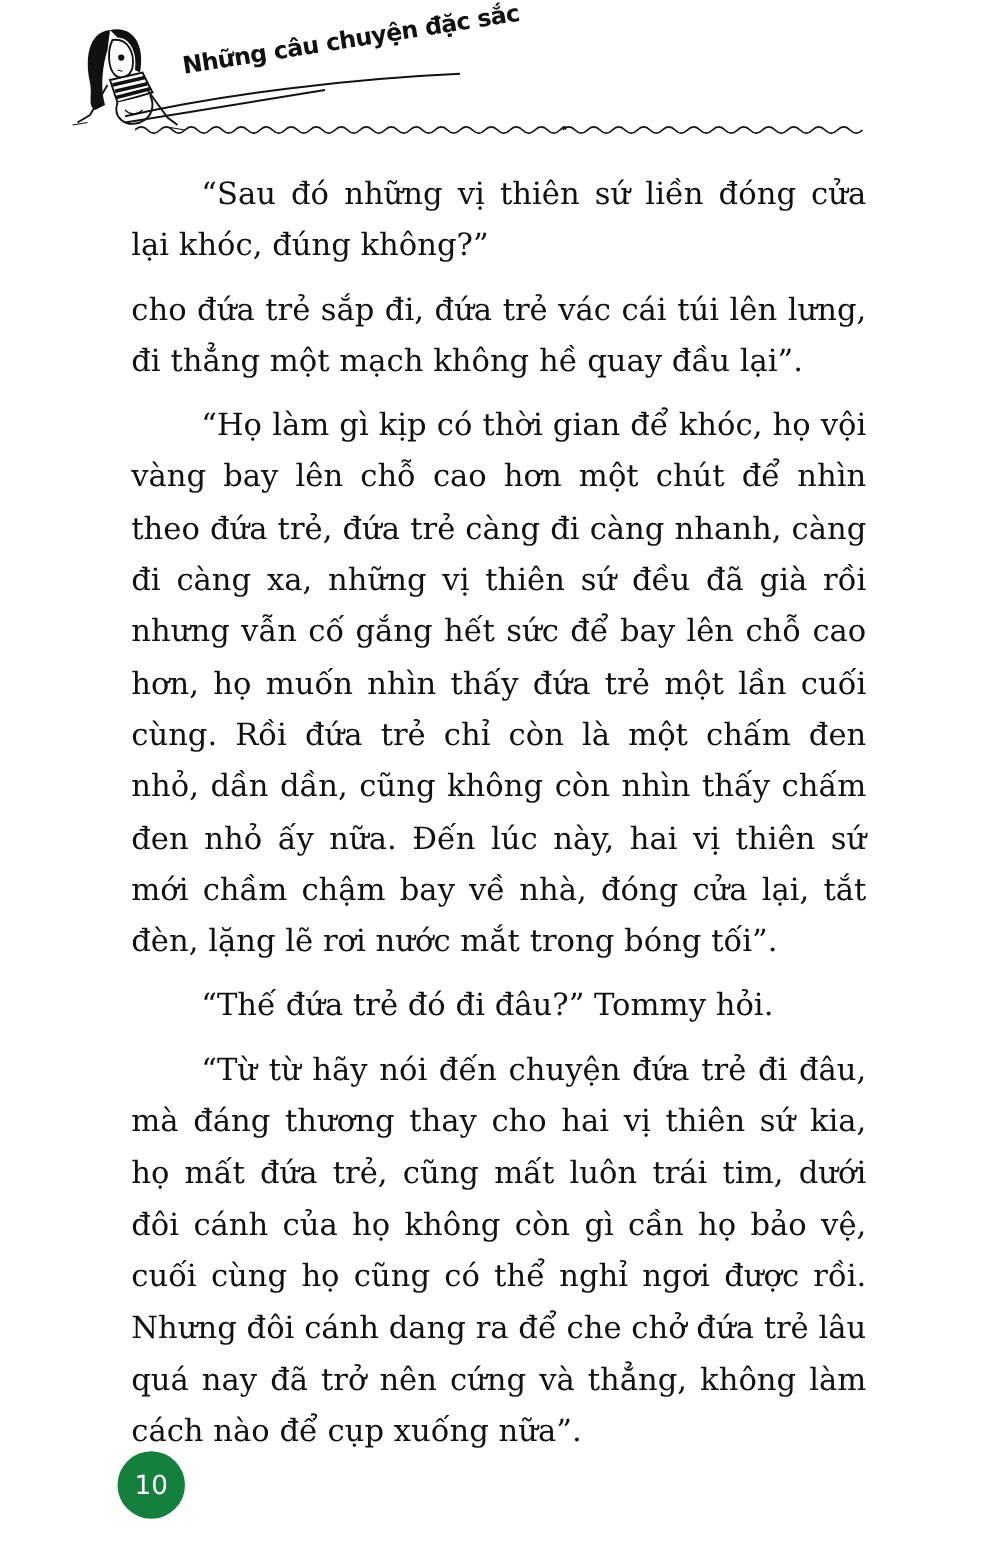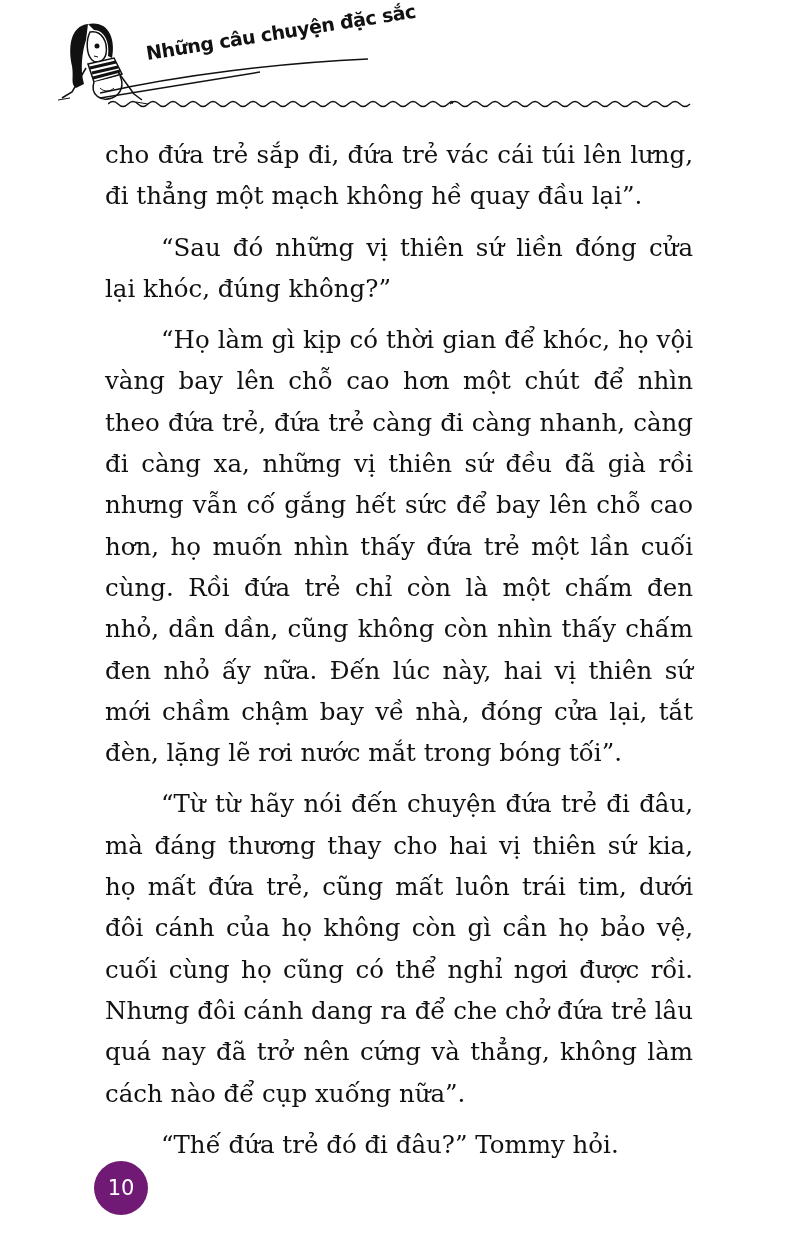--- a/index.html
+++ b/index.html
@@ -24,21 +24,21 @@
     .content {
       position: absolute; left: 105px; top: 134px; width: 588px;
       font-family: "DejaVu Serif", serif; font-size: 24.5px; line-height: 41.3px;
       color: #111; text-align: justify;
     }
     .para { margin: 0 0 10px 0; text-indent: 0; }
     .para.indent { text-indent: 56px; }
     .para.cont { text-indent: 0; }
     .page-num {
       position: absolute; left: 94px; top: 1161px; width: 54px; height: 54px;
-      background: #701a75; border-radius: 50%;
+      background: #15803d; border-radius: 50%;
       display: flex; align-items: center; justify-content: center;
       color: #fff; font-family: "DejaVu Sans", sans-serif; font-size: 21px;
     }
   </style>
 </head>
 <body>
 
 <div class="header">
   <svg class="girl" viewBox="0 0 110 92">
 
@@ -68,22 +68,22 @@
   </svg>
   <svg class="wave" viewBox="0 0 345 12">
     <path d="M0 6 q5 -5 10 0 t10 0 t10 0 t10 0 t10 0 t10 0 t10 0 t10 0 t10 0 t10 0 t10 0 t10 0 t10 0 t10 0 t10 0 t10 0 t10 0 t10 0 t10 0 t10 0 t10 0 t10 0 t10 0 t10 0 t10 0 t10 0 t10 0 t10 0 t10 0 t10 0 t10 0 t10 0 t10 0 t10 0 t5 0" stroke="#111" stroke-width="1.4" fill="none"></path>
   </svg>
   <svg class="wave2" viewBox="0 0 245 12">
     <path d="M0 6 q5 -5 10 0 t10 0 t10 0 t10 0 t10 0 t10 0 t10 0 t10 0 t10 0 t10 0 t10 0 t10 0 t10 0 t10 0 t10 0 t10 0 t10 0 t10 0 t10 0 t10 0 t10 0 t10 0 t10 0 t10 0" stroke="#111" stroke-width="1.4" fill="none"></path>
   </svg>
 </div>
 
 <div class="content">
+  <p class="para indent">“Sau đó những vị thiên sứ liền đóng cửa lại khóc, đúng không?”</p>
   <p class="para cont">cho đứa trẻ sắp đi, đứa trẻ vác cái túi lên lưng, đi thẳng một mạch không hề quay đầu lại”.</p>
-  <p class="para indent">“Sau đó những vị thiên sứ liền đóng cửa lại khóc, đúng không?”</p>
   <p class="para indent">“Họ làm gì kịp có thời gian để khóc, họ vội vàng bay lên chỗ cao hơn một chút để nhìn theo đứa trẻ, đứa trẻ càng đi càng nhanh, càng đi càng xa, những vị thiên sứ đều đã già rồi nhưng vẫn cố gắng hết sức để bay lên chỗ cao hơn, họ muốn nhìn thấy đứa trẻ một lần cuối cùng. Rồi đứa trẻ chỉ còn là một chấm đen nhỏ, dần dần, cũng không còn nhìn thấy chấm đen nhỏ ấy nữa. Đến lúc này, hai vị thiên sứ mới chầm chậm bay về nhà, đóng cửa lại, tắt đèn, lặng lẽ rơi nước mắt trong bóng tối”.</p>
+  <p class="para indent">“Thế đứa trẻ đó đi đâu?” Tommy hỏi.</p>
   <p class="para indent">“Từ từ hãy nói đến chuyện đứa trẻ đi đâu, mà đáng thương thay cho hai vị thiên sứ kia, họ mất đứa trẻ, cũng mất luôn trái tim, dưới đôi cánh của họ không còn gì cần họ bảo vệ, cuối cùng họ cũng có thể nghỉ ngơi được rồi. Nhưng đôi cánh dang ra để che chở đứa trẻ lâu quá nay đã trở nên cứng và thẳng, không làm cách nào để cụp xuống nữa”.</p>
-  <p class="para indent">“Thế đứa trẻ đó đi đâu?” Tommy hỏi.</p>
 </div>
 
 <div class="page-num">
   <span>10</span>
 </div>
 
 </body></html>

